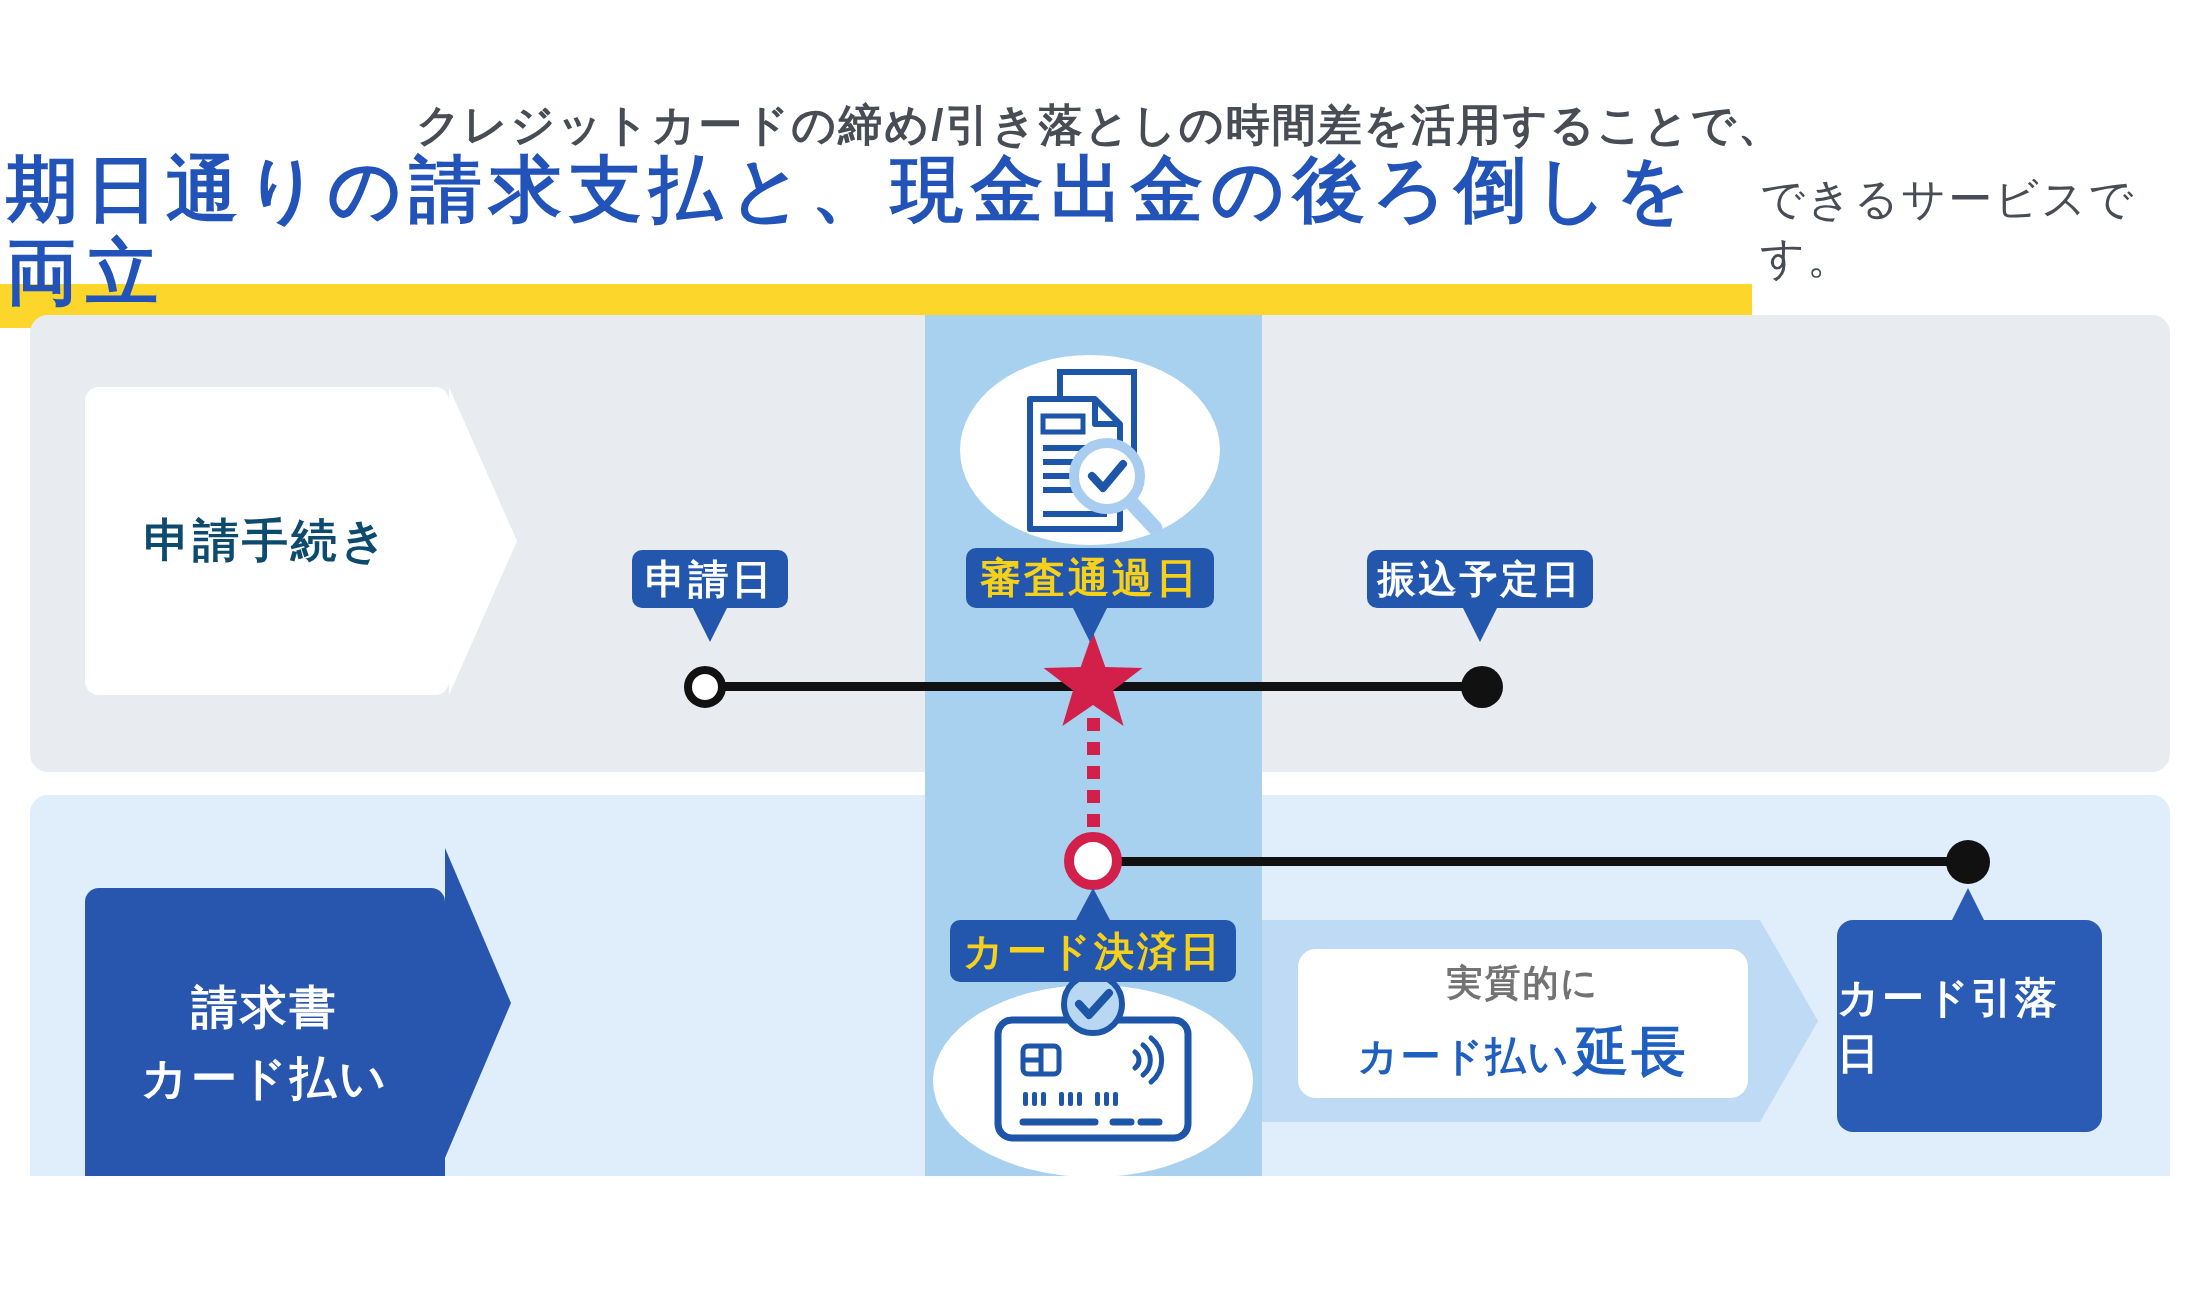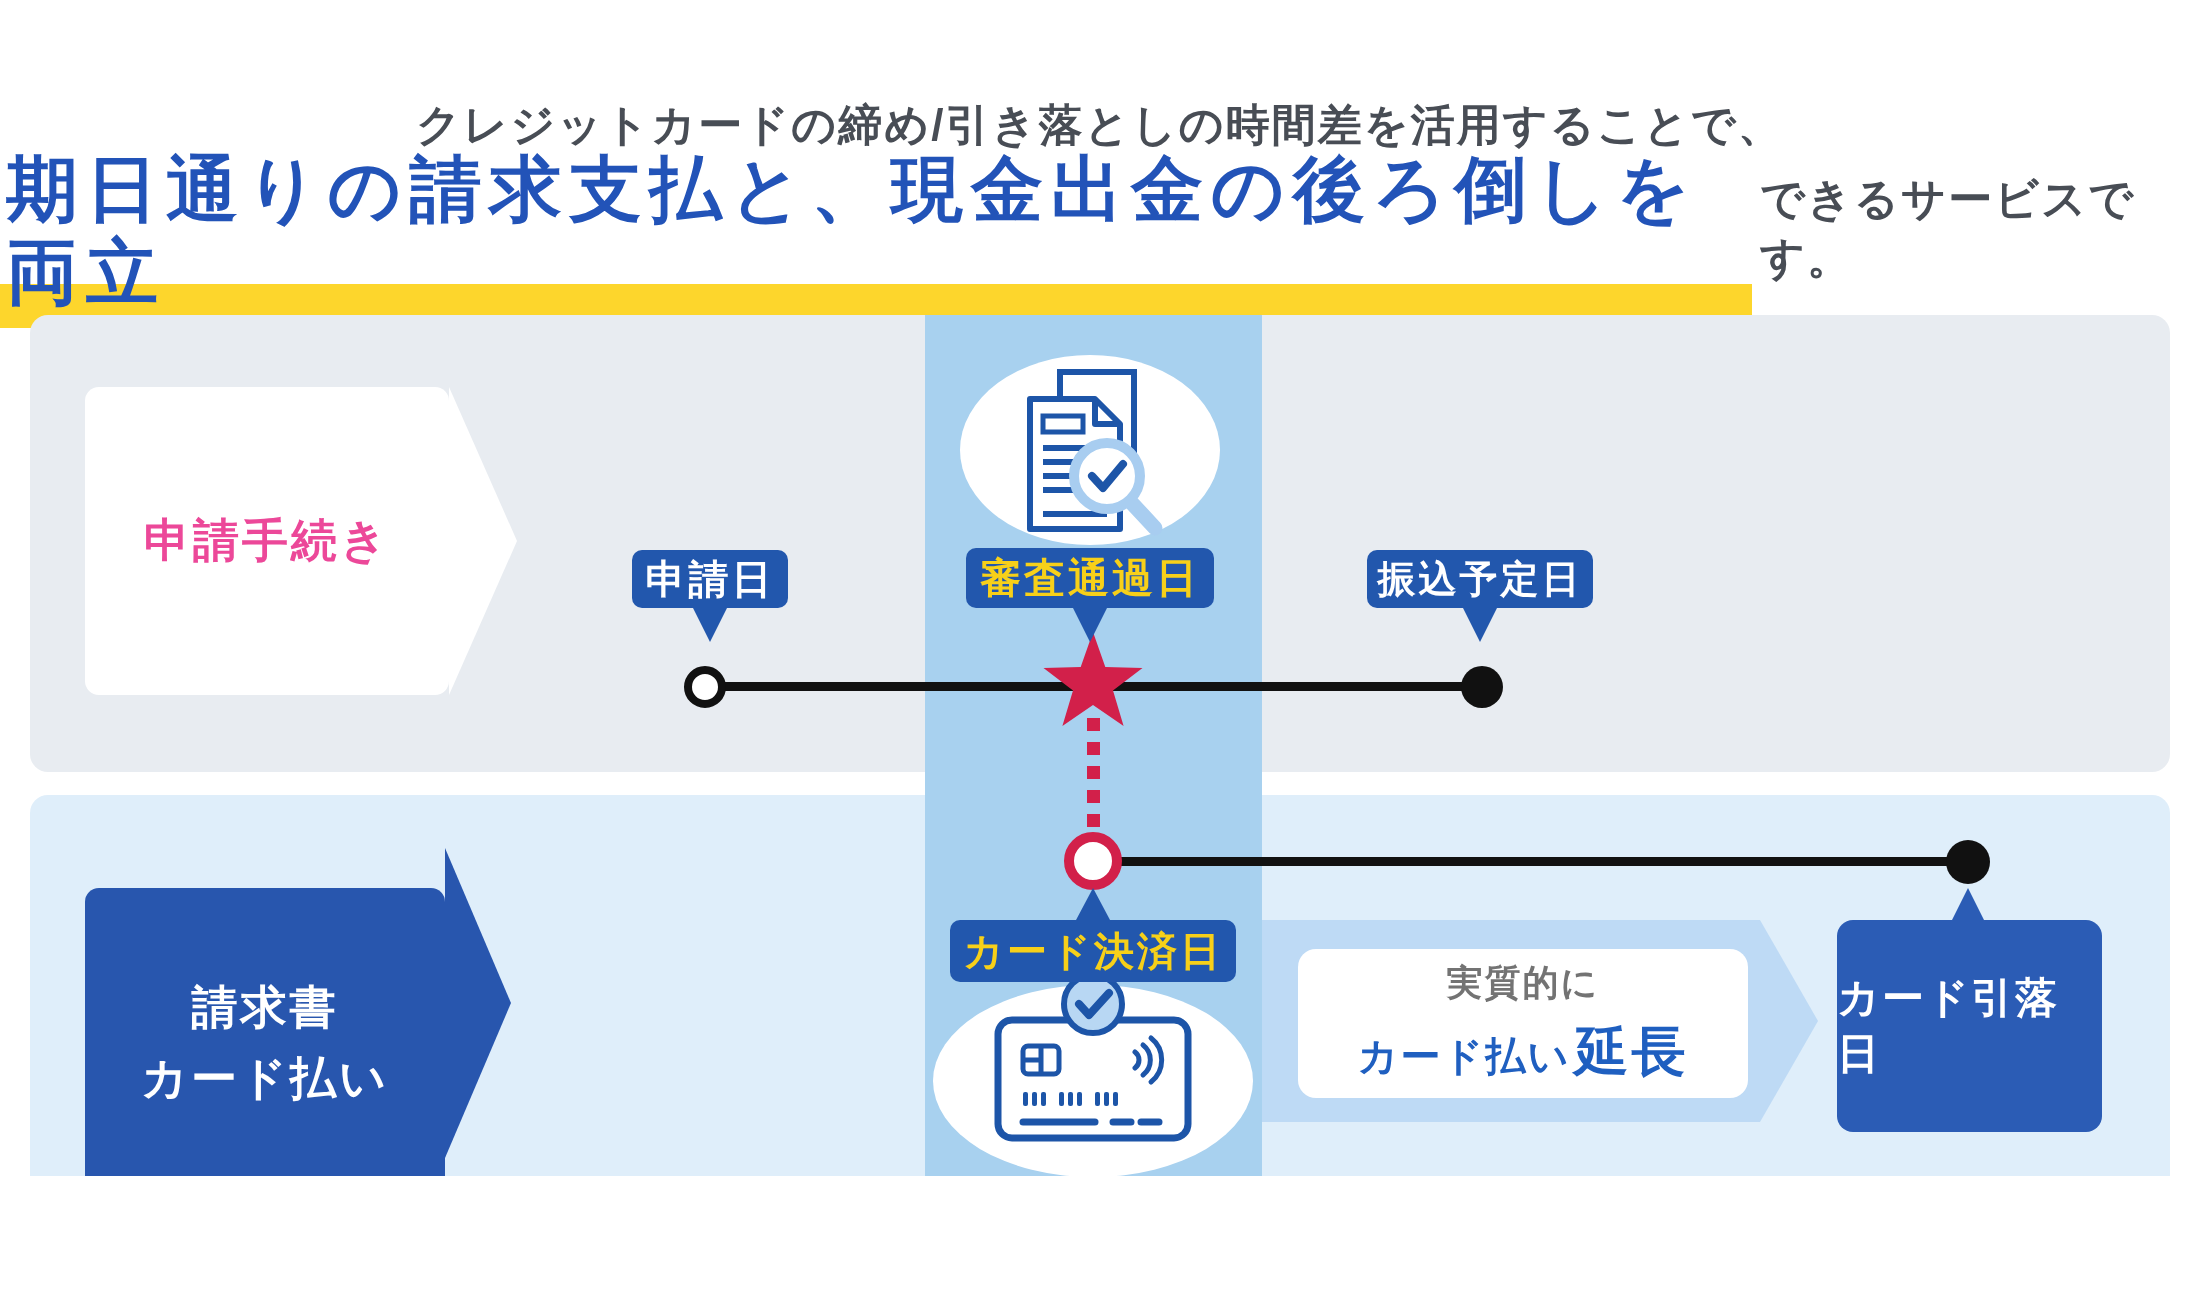--- a/index.html
+++ b/index.html
@@ -7,34 +7,34 @@
          font-family:"Liberation Sans","DejaVu Sans",sans-serif;}
   .abs{position:absolute;}
 
   
   .h-line1{left:0;right:0;top:96px;text-align:center;font-size:44px;font-weight:800;
            color:#484d55;letter-spacing:2px;}
   .h-line2{left:0;right:0;top:148px;display:flex;justify-content:center;align-items:baseline;}
   .h-hl{font-size:72px;font-weight:800;color:#2253b8;letter-spacing:8px;line-height:1.15;
         padding:0 6px 14px 6px;
         background:linear-gradient(to top,#fdd62c 0,#fdd62c 44px,transparent 44px);}
-  .h-rest{font-size:44px;font-weight:700;color:#484d55;letter-spacing:2px;margin-left:8px;}
+  .h-rest{font-size:44px;font-weight:400;color:#484d55;letter-spacing:2px;margin-left:8px;}
 
   
   .band-top{left:30px;top:315px;width:2140px;height:457px;background:#e8ecf1;border-radius:18px;z-index:1;}
   .band-bottom{left:30px;top:795px;width:2140px;height:417px;background:#dfeefa;border-radius:18px;z-index:1;}
   .column{left:925px;top:315px;width:337px;height:897px;background:#a8d1ef;z-index:2;}
 
   
   .lane-arrow-body{border-radius:14px;z-index:3;display:flex;flex-direction:column;
                    align-items:center;justify-content:center;text-align:center;}
   .arrow-white{left:85px;top:387px;width:364px;height:308px;background:#ffffff;}
   .arrow-white-tip{left:449px;top:387px;width:0;height:0;z-index:3;
       border-top:154px solid transparent;border-bottom:154px solid transparent;border-left:68px solid #ffffff;}
-  .arrow-white-body span{font-size:46px;font-weight:800;color:#ec4899;letter-spacing:3px;}
+  .arrow-white-body span{font-size:46px;font-weight:800;color:#0c4a6e;letter-spacing:3px;}
   .arrow-blue{left:85px;top:888px;width:360px;height:310px;background:#2856ae;}
   .arrow-blue-tip{left:445px;top:848px;width:0;height:0;z-index:3;
       border-top:155px solid transparent;border-bottom:155px solid transparent;border-left:66px solid #2856ae;}
   .arrow-blue span{font-size:46px;font-weight:800;color:#ffffff;letter-spacing:3px;line-height:1.55;}
 
   
   .ellipse{background:#ffffff;border-radius:50%;z-index:3;}
   .ell-top{left:960px;top:355px;width:260px;height:190px;}
   .ell-bottom{left:933px;top:985px;width:320px;height:192px;}
   .icon-doc{left:1015px;top:366px;z-index:4;}

